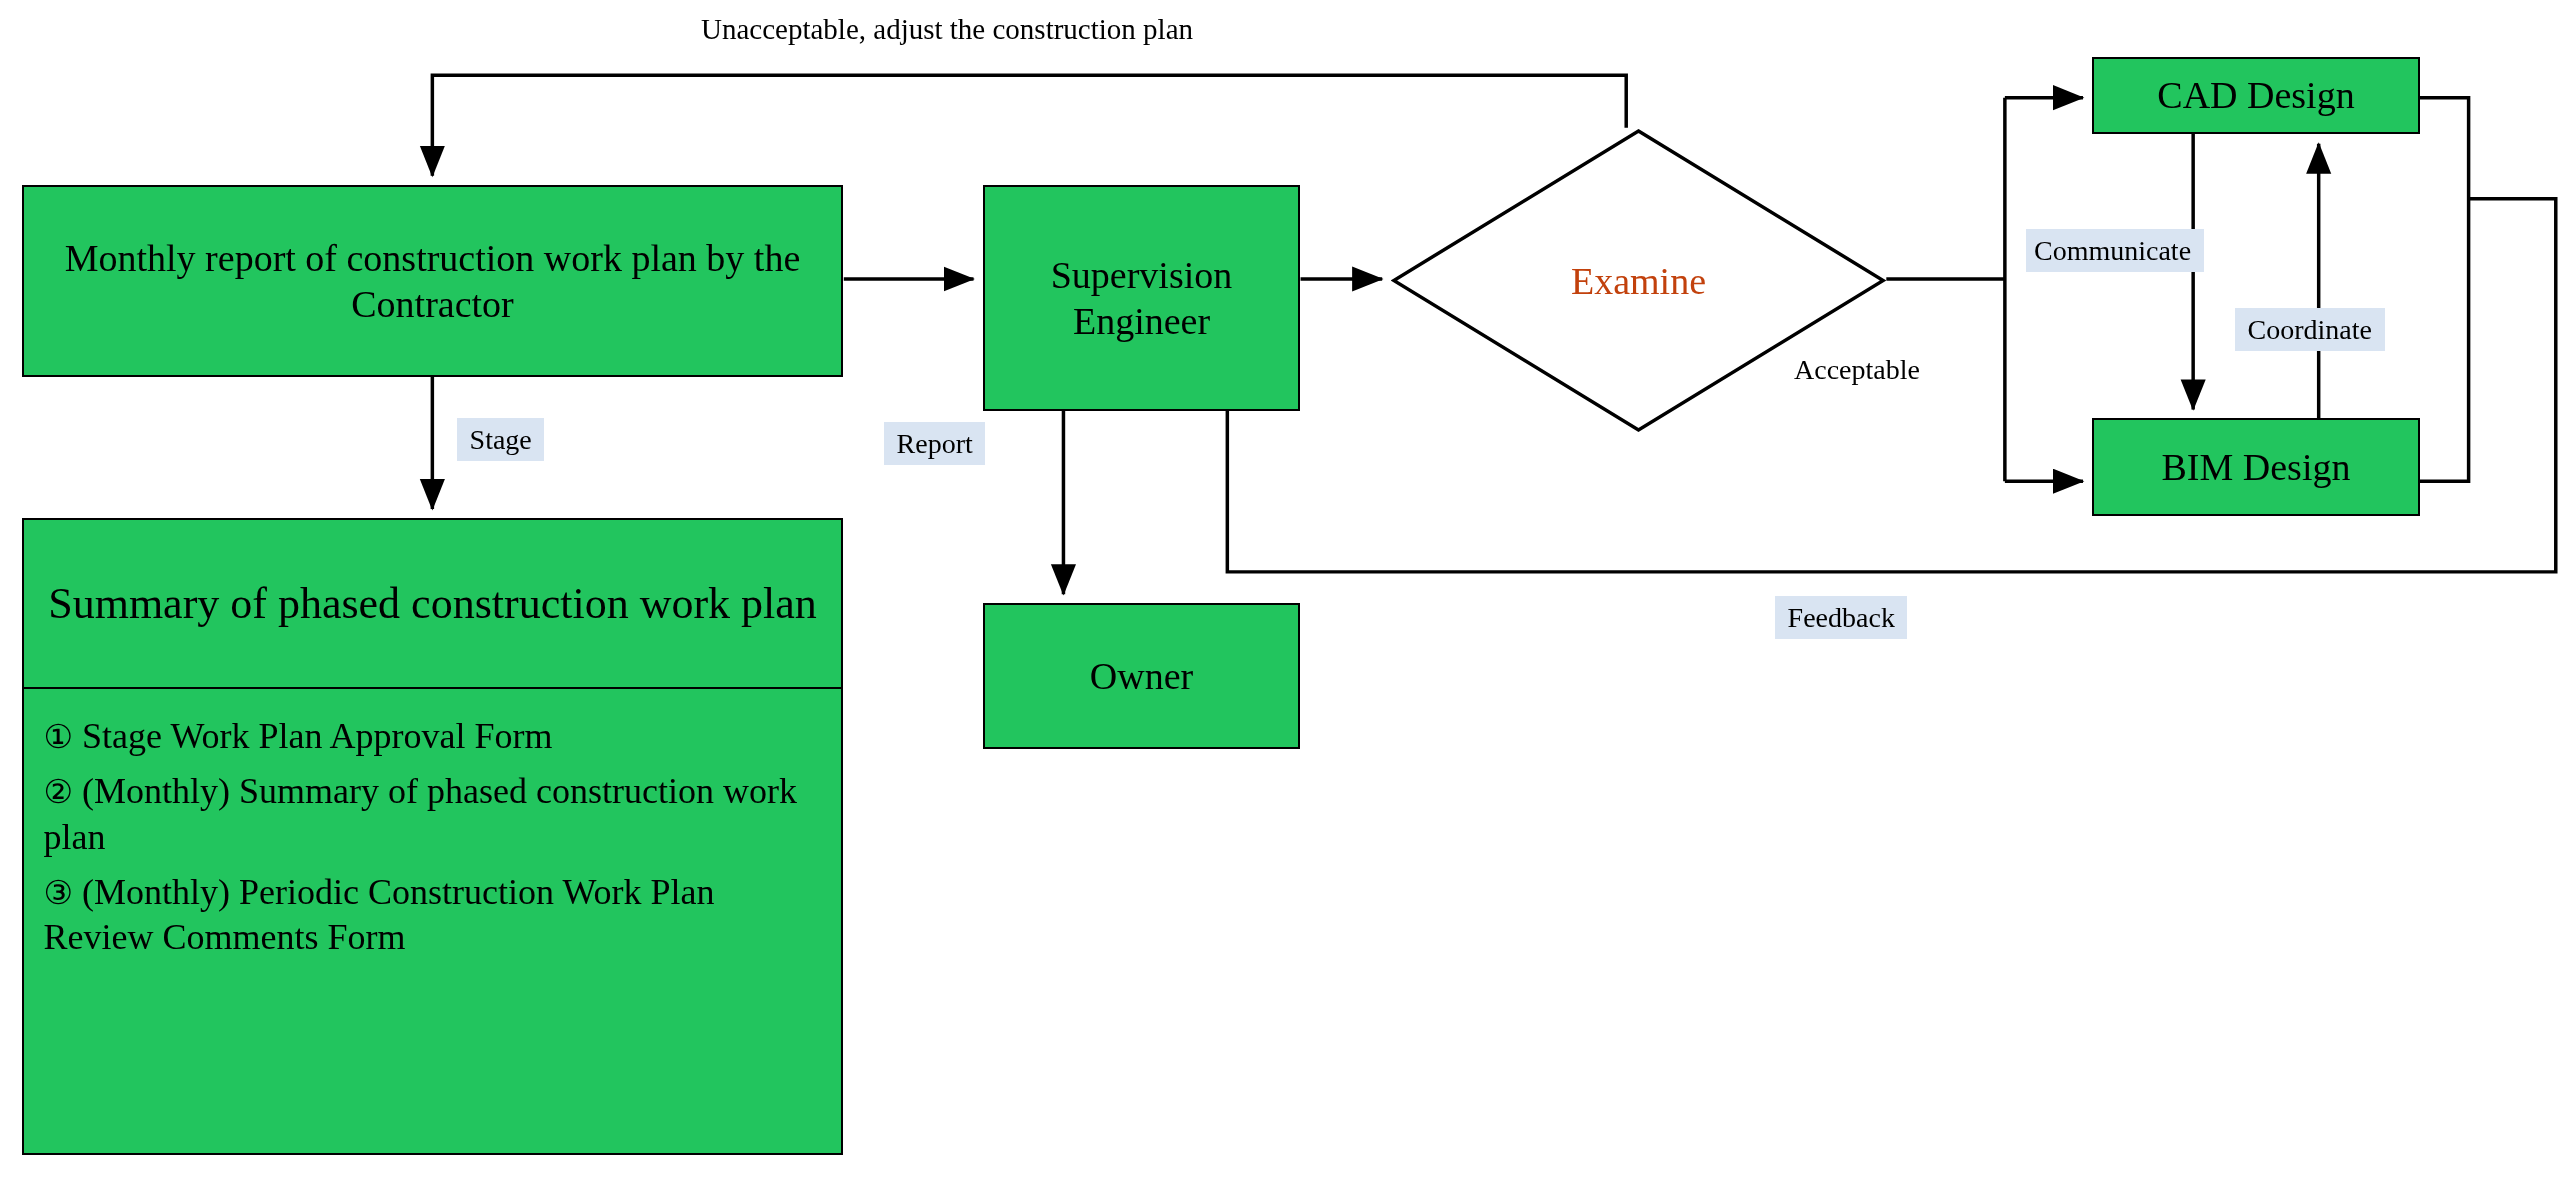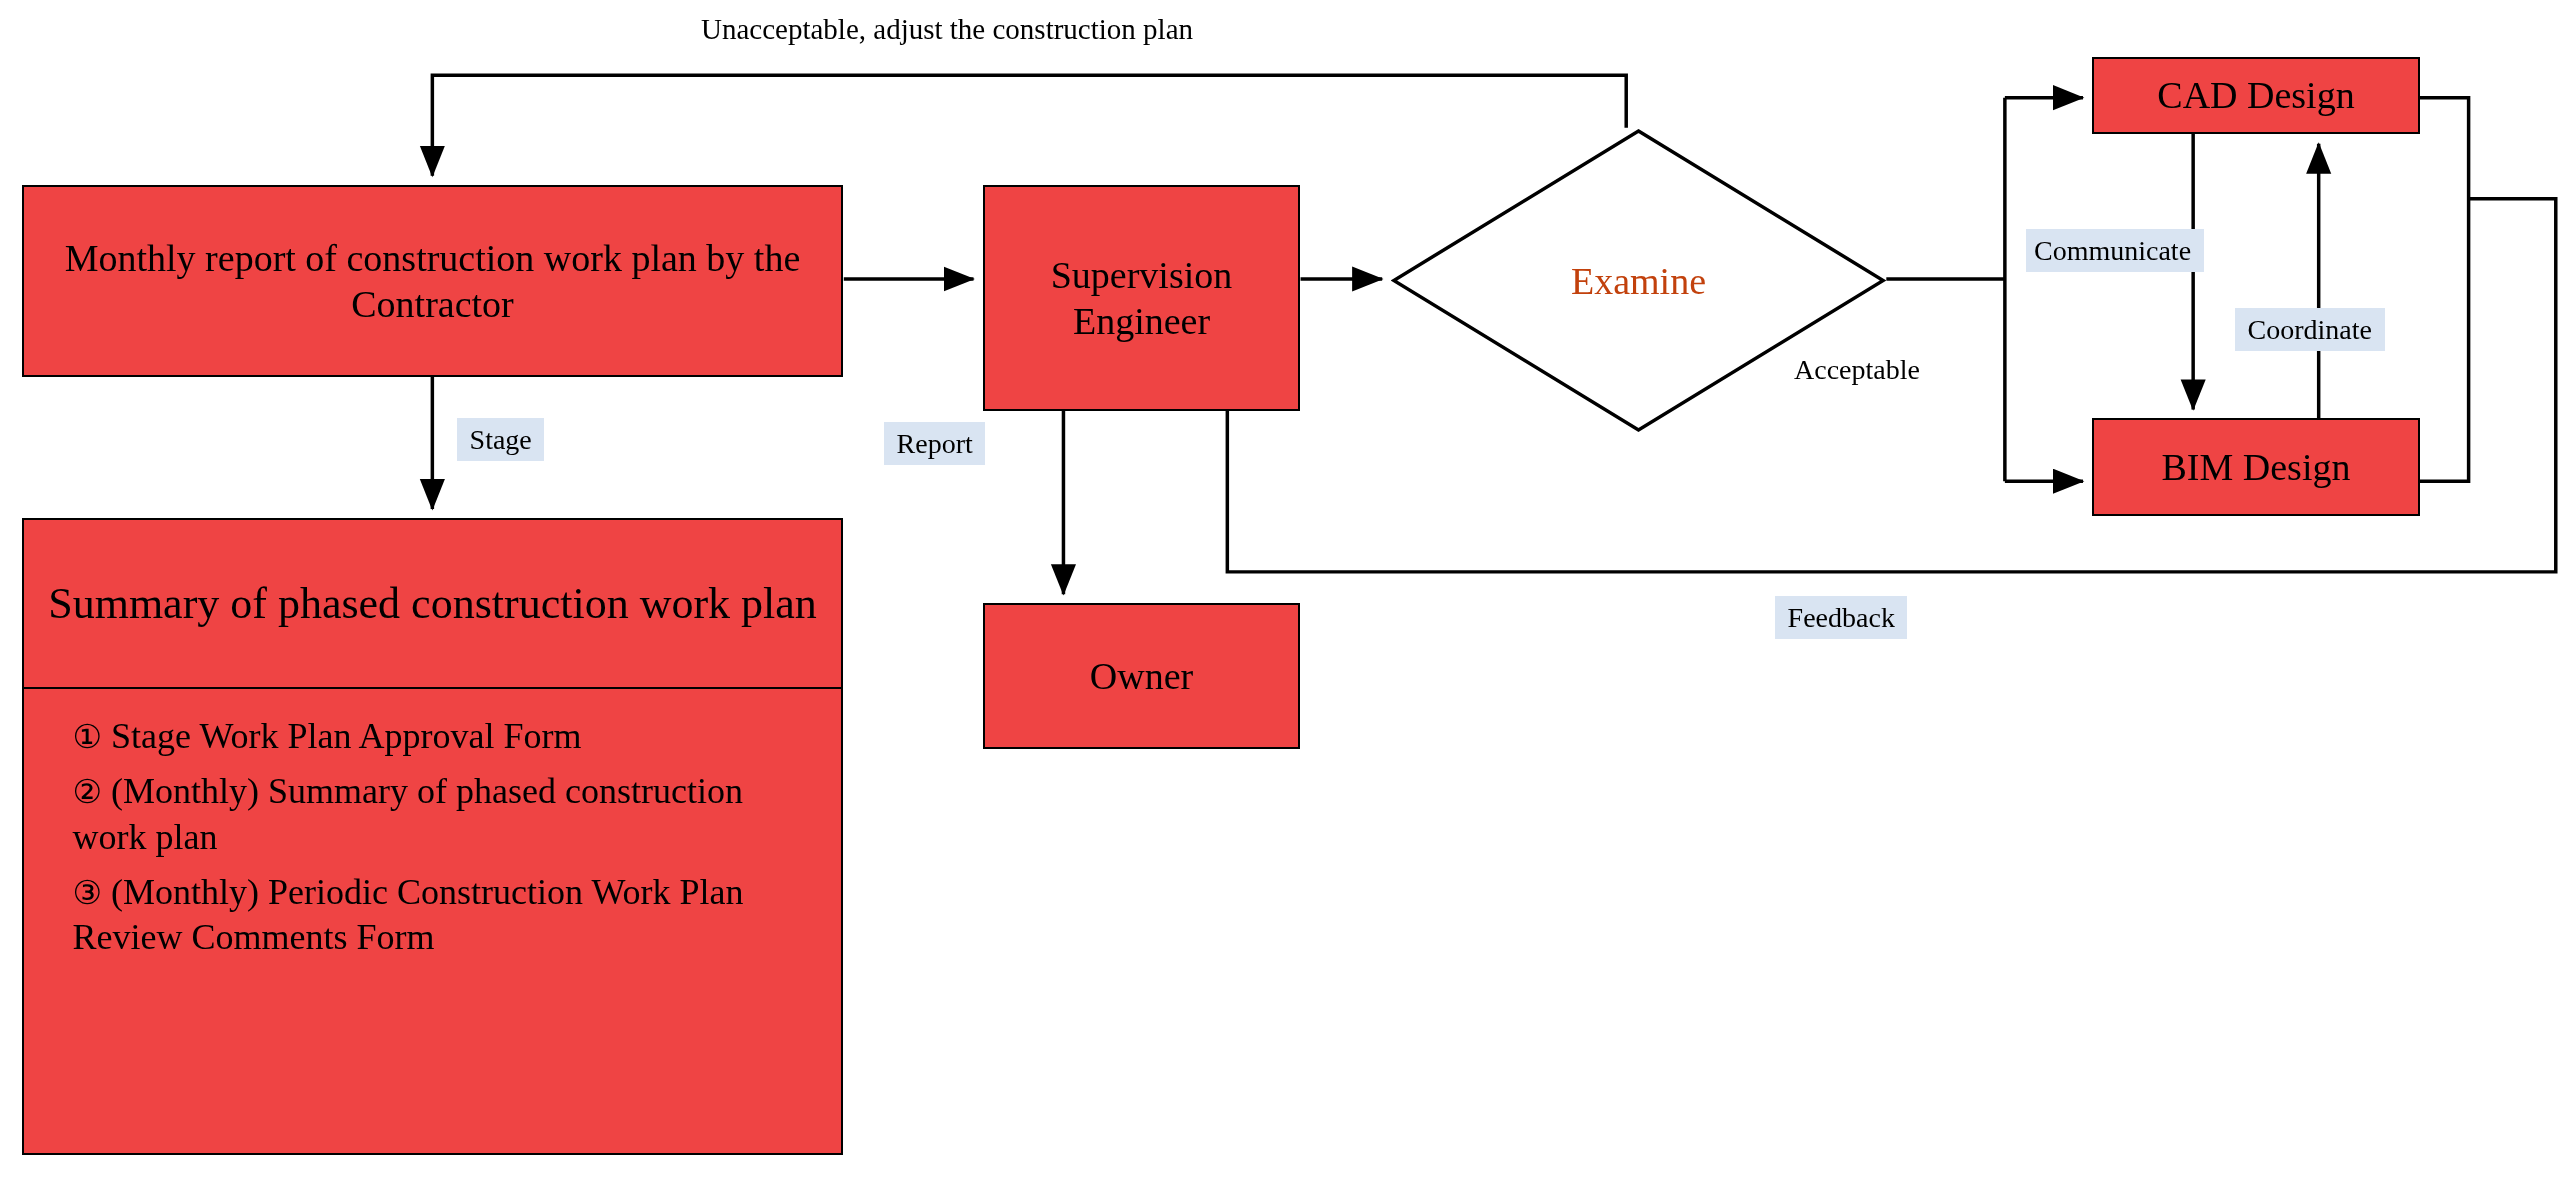--- a/index.html
+++ b/index.html
@@ -21,21 +21,21 @@
     position: absolute;
     left: 0;
     top: 0;
     width: 2576px;
     height: 1180px;
   }
   .node {
     position: absolute;
     box-sizing: border-box;
     border: 2.8px solid #000000;
-    background: #ef4444;
+    background: #22c55e;
     display: flex;
     align-items: center;
     justify-content: center;
     text-align: center;
     color: #000000;
     line-height: 1.22;
   }
   .node-text {
     display: block;
     padding: 0 12.6px;
@@ -67,21 +67,20 @@
     box-sizing: border-box;
   }
   #summary-list {
     padding: 25px 19.5px 0 19.5px;
     font-size: 36px;
     line-height: 1.26;
     text-align: left;
   }
   .summary-item {
     margin-bottom: 9.8px;
-    margin-left: 29px;
   }
   .circ-num {
     font-family: "DejaVu Sans", sans-serif;
     font-size: 33px;
   }
   #node-supervision {
     left: 983px;
     top: 185px;
     width: 317px;
     height: 226px;

